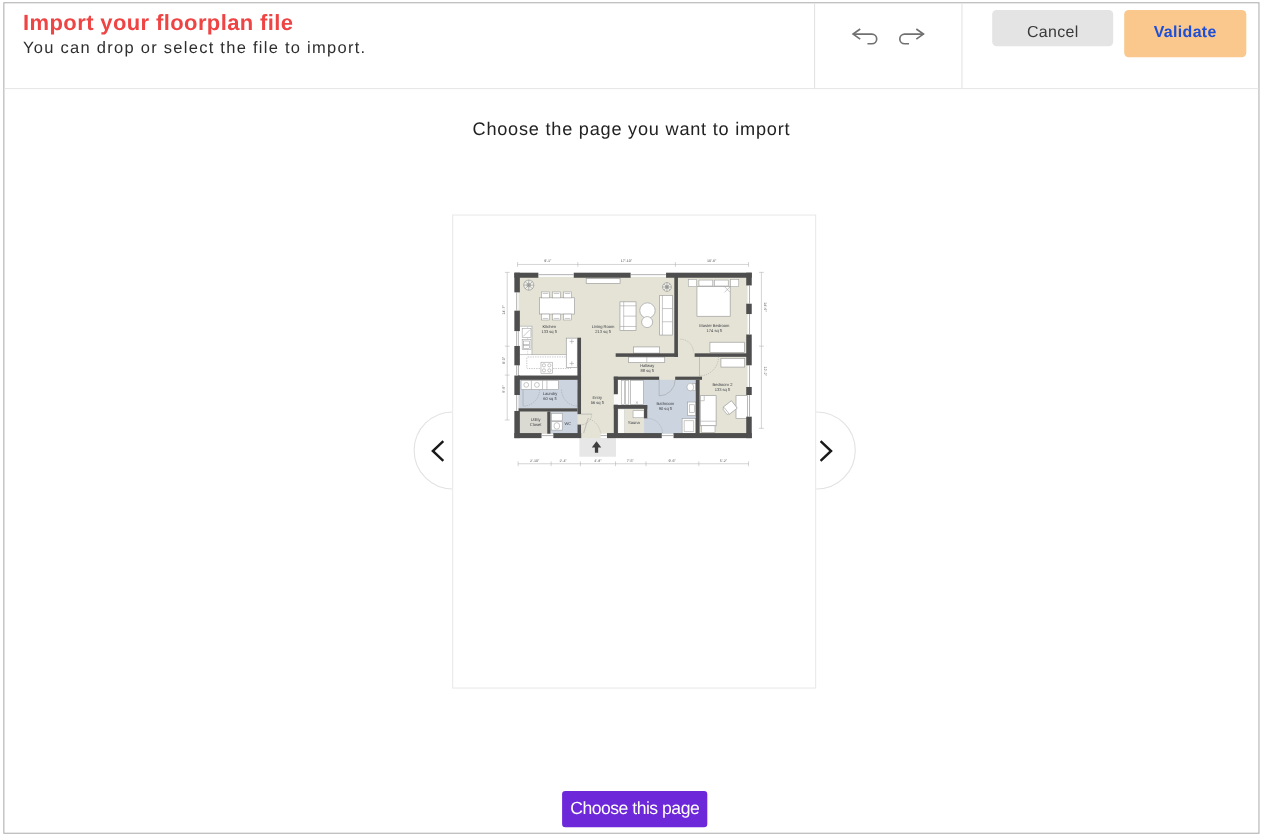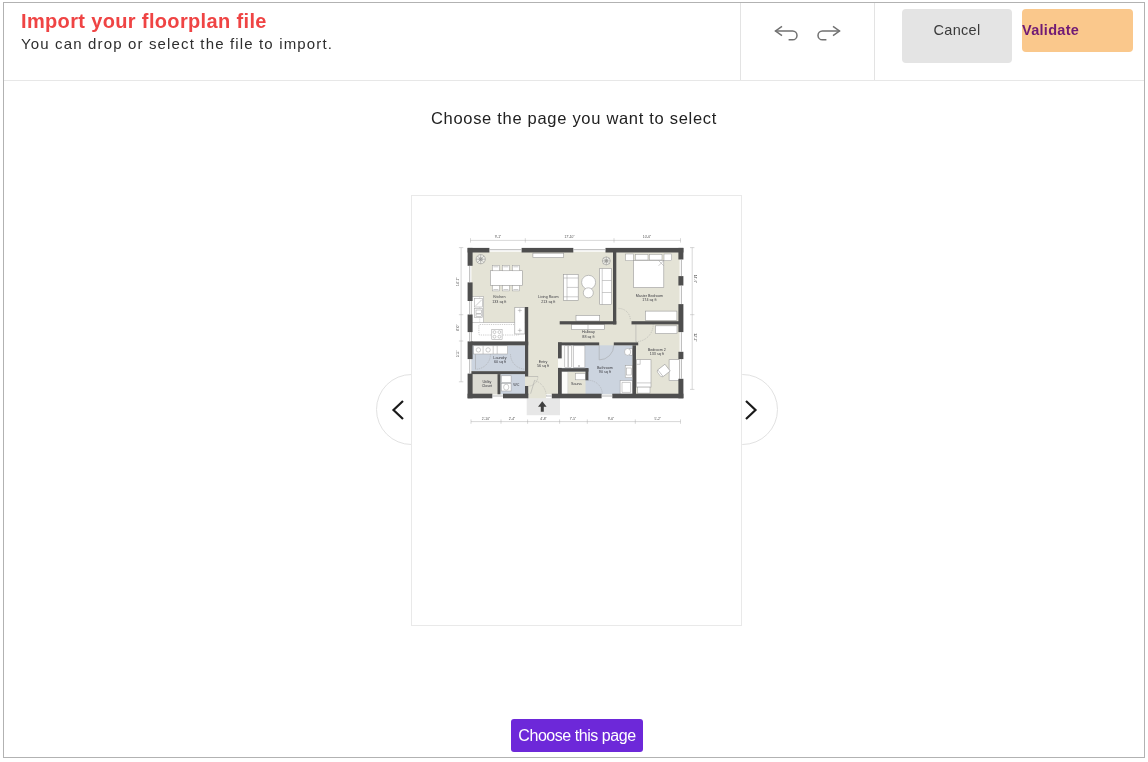--- a/index.html
+++ b/index.html
@@ -24,25 +24,25 @@
 <svg class="abs" style="left:773.5px;top:22.5px;" width="28" height="20" viewBox="0 0 28 20">
   <path d="M1.5 8 H18.6 a4.4 4.4 0 0 1 0 8.8 H14.6" fill="none" stroke="#707070" stroke-width="1.5"></path>
   <path d="M8 3.4 L1.5 8 L8 12.6" fill="none" stroke="#707070" stroke-width="1.5"></path>
 </svg>
 
 <svg class="abs" style="left:813.4px;top:22.5px;" width="28" height="20" viewBox="0 0 28 20">
   <path d="M26.5 8 H9.4 a4.4 4.4 0 0 0 0 8.8 H13.4" fill="none" stroke="#707070" stroke-width="1.5"></path>
   <path d="M20 3.4 L26.5 8 L20 12.6" fill="none" stroke="#707070" stroke-width="1.5"></path>
 </svg>
 
-<div class="abs" style="left:902px;top:9px;width:110px;height:54px;background:#e4e4e4;border-radius:4px;color:#3a3a3a;font-size:14.5px;line-height:43px;letter-spacing:0.3px;text-align:center;">Cancel</div>
-
-<div class="abs" style="left:1022px;top:9px;width:111px;height:43px;background:#fac88c;border-radius:4px;color:#701a75;font-size:14.5px;font-weight:bold;line-height:43px;letter-spacing:0.3px;text-align:left;">Validate</div>
-
-<div class="abs" style="left:0;top:109px;width:1148px;text-align:center;font-size:16.5px;font-weight:500;color:#222;letter-spacing:0.7px;">Choose the page you want to select</div>
+<div class="abs" style="left:902px;top:9px;width:110px;height:33px;background:#e4e4e4;border-radius:4px;color:#3a3a3a;font-size:14.5px;line-height:43px;letter-spacing:0.3px;text-align:center;">Cancel</div>
+
+<div class="abs" style="left:1022px;top:9px;width:111px;height:43px;background:#fac88c;border-radius:4px;color:#1d4ed8;font-size:14.5px;font-weight:bold;line-height:43px;letter-spacing:0.3px;text-align:center;">Validate</div>
+
+<div class="abs" style="left:0;top:109px;width:1148px;text-align:center;font-size:16.5px;font-weight:500;color:#222;letter-spacing:0.7px;">Choose the page you want to import</div>
 
 <div class="abs" style="left:375.5px;top:374px;width:71px;height:71px;border-radius:50%;background:#fff;border:1px solid #e2e2e2;box-sizing:border-box;"></div>
 
 <div class="abs" style="left:706.5px;top:374px;width:71px;height:71px;border-radius:50%;background:#fff;border:1px solid #e2e2e2;box-sizing:border-box;"></div>
 
 <div class="abs" style="left:411px;top:195px;width:331px;height:431px;background:#fff;border:1px solid #e9e9e9;box-sizing:border-box;"></div>
 
 <svg class="abs" style="left:390px;top:399px;" width="16" height="22" viewBox="0 0 16 22">
   <path d="M13 2 L3.5 11 L13 20" fill="none" stroke="#1a1a1a" stroke-width="2.2"></path>
 </svg>

